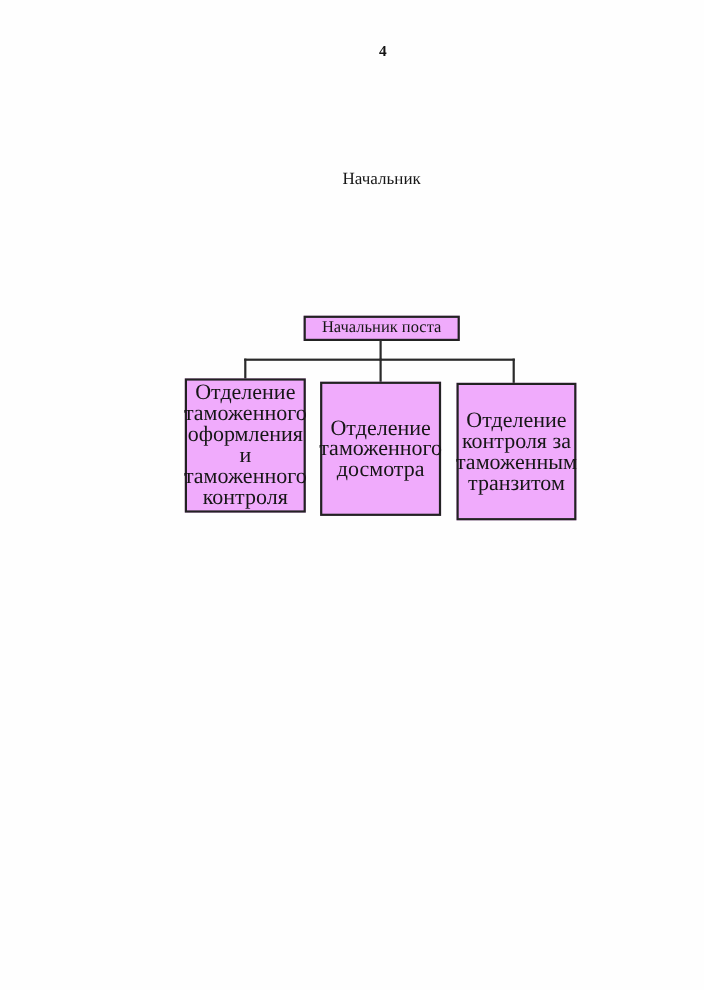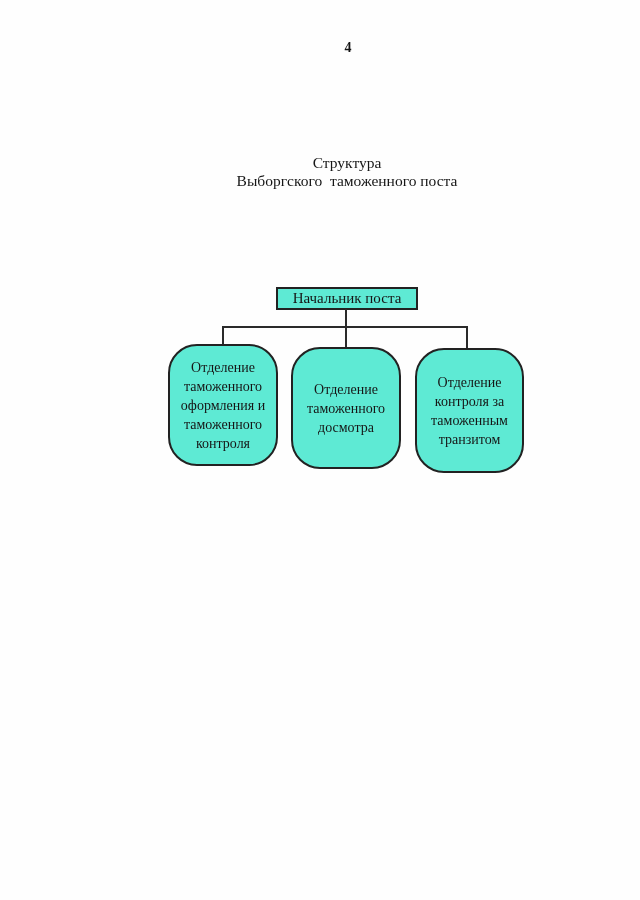--- a/index.html
+++ b/index.html
@@ -41,39 +41,38 @@
     color: #161616;
   }
   .doc-title .title-line {
     white-space: pre-wrap;
   }
   
   .org-box {
     position: absolute;
     box-sizing: border-box;
     border: 2px solid #222222;
-    background: #5eead4;
+    background: #f0abfc;
     display: flex;
     align-items: center;
     justify-content: center;
     text-align: center;
     color: #161616;
   }
   .root-box {
     left: 276px;
     top: 287px;
     width: 142px;
     height: 23px;
     font-size: 15px;
   }
   .dept-box {
-    font-size: 14px;
+    font-size: 20px;
     line-height: 19px;
     white-space: pre-line;
-    border-radius: 29px;
   }
   .dept-box-1 { left: 168px; top: 344px; width: 110px; height: 122px; }
   .dept-box-2 { left: 291px; top: 347px; width: 110px; height: 122px; }
   .dept-box-3 { left: 415px; top: 348px; width: 109px; height: 125px; }
   
   .connector {
     position: absolute;
     background: #2a2a2a;
   }
   .conn-root-stem   { left: 345px; top: 309px; width: 2px; height: 19px; }
@@ -83,22 +82,21 @@
   .conn-drop-right  { left: 466px; top: 326px; width: 2px; height: 23px; }
 </style>
 </head>
 <body>
 
 <div class="page">
 
   <div class="page-number">4</div>
 
   <div class="doc-title">
-    <div class="title-line">Структура</div>
-    <div class="title-line">Выборгского  таможенного поста</div>
+    <div class="title-line">Начальник</div>
   </div>
 
   <div>
 
     <div class="org-box root-box">Начальник поста</div>
 
     <div class="connector conn-root-stem"></div>
     <div class="connector conn-horizontal"></div>
     <div class="connector conn-drop-left"></div>
     <div class="connector conn-drop-center"></div>

